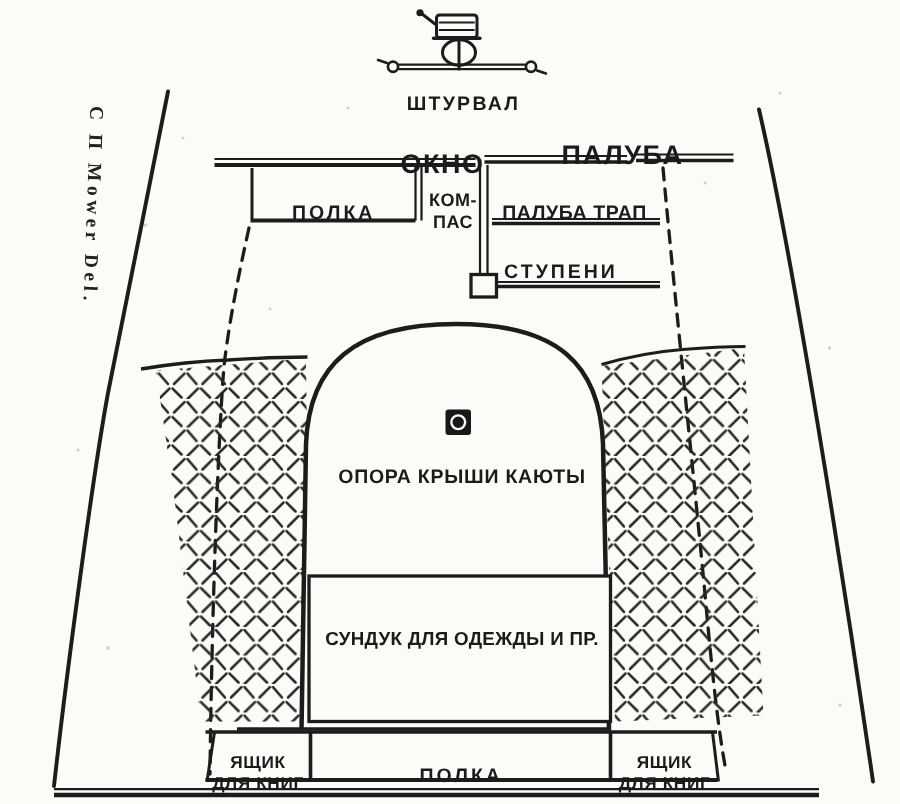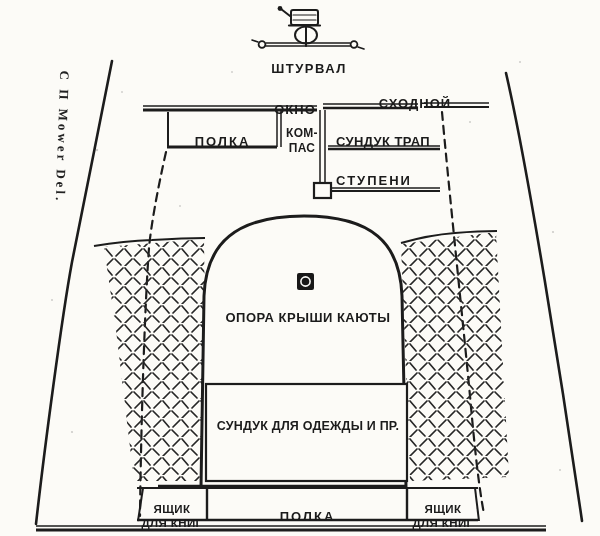--- a/index.html
+++ b/index.html
@@ -2,21 +2,21 @@
 <html><head>
 <meta charset="utf-8">
 <style>
   html,body{margin:0;padding:0;background:#e8e8e4;}
   #page{position:relative;width:600px;height:536px;background:#fcfbf7;overflow:hidden;
         font-family:"Liberation Sans",sans-serif;color:#1b1b1b;}
   #art{position:absolute;left:0;top:0;}
   .lbl{position:absolute;font-weight:700;color:#1b1b1b;white-space:nowrap;
        display:flex;align-items:center;justify-content:center;text-align:center;margin-top:12px;}
   .lbl.multiline{flex-direction:column;white-space:normal;}
-  .f13{font-size:13px;letter-spacing:1px;}
+  .f13{font-size:18px;letter-spacing:1px;}
   .sig{position:absolute;left:-20px;top:128px;width:164px;height:18px;
        transform:rotate(92deg);font-family:"Liberation Serif",serif;
        font-size:13px;font-weight:600;letter-spacing:3px;color:#222;
        display:flex;align-items:center;justify-content:center;}
   .helm-label{left:263px;top:49px;width:92px;height:15px;font-size:13px;letter-spacing:1.5px;}
   .window-label{left:265px;top:90px;width:60px;height:15px;}
   .deck-label{left:380px;top:84px;width:70px;height:15px;}
   .shelf-top{left:168px;top:112px;width:109px;height:34px;font-size:13px;letter-spacing:2px;}
   .compass{left:283px;top:112px;width:38px;height:34px;font-size:12px;line-height:15px;letter-spacing:.3px;}
   .companionway{left:326px;top:112px;width:114px;height:34px;font-size:13px;letter-spacing:.4px;}
@@ -135,28 +135,28 @@
       <circle cx="262" cy="44.5" r="3.4" stroke-width="1.8"></circle>
       <circle cx="354" cy="44.5" r="3.4" stroke-width="1.8"></circle>
       <path d="M258 42 l -6 -2 M358 47 l 6 2" stroke-width="1.6"></path>
     </g>
   </svg>
 
   <div class="sig">С П Mower Del.</div>
 
   <div class="lbl helm-label">ШТУРВАЛ</div>
   <div class="lbl f13 window-label">ОКНО</div>
-  <div class="lbl f13 deck-label">СХОДНОЙ</div>
+  <div class="lbl f13 deck-label">ПАЛУБА</div>
 
   <div class="lbl shelf-top">ПОЛКА</div>
   <div class="lbl multiline compass">
     <span>КОМ-</span>
     <span>ПАС</span>
   </div>
-  <div class="lbl companionway">СУНДУК ТРАП</div>
+  <div class="lbl companionway">ПАЛУБА ТРАП</div>
   <div class="lbl steps">СТУПЕНИ</div>
 
   <div class="lbl chest">СУНДУК ДЛЯ ОДЕЖДЫ И ПР.</div>
   <div class="lbl roof-support">ОПОРА КРЫШИ КАЮТЫ</div>
 
   <div class="lbl multiline bookbox-left">
     <span>ЯЩИК</span>
     <span>ДЛЯ КНИГ</span>
   </div>
   <div class="lbl shelf-bottom">ПОЛКА</div>

